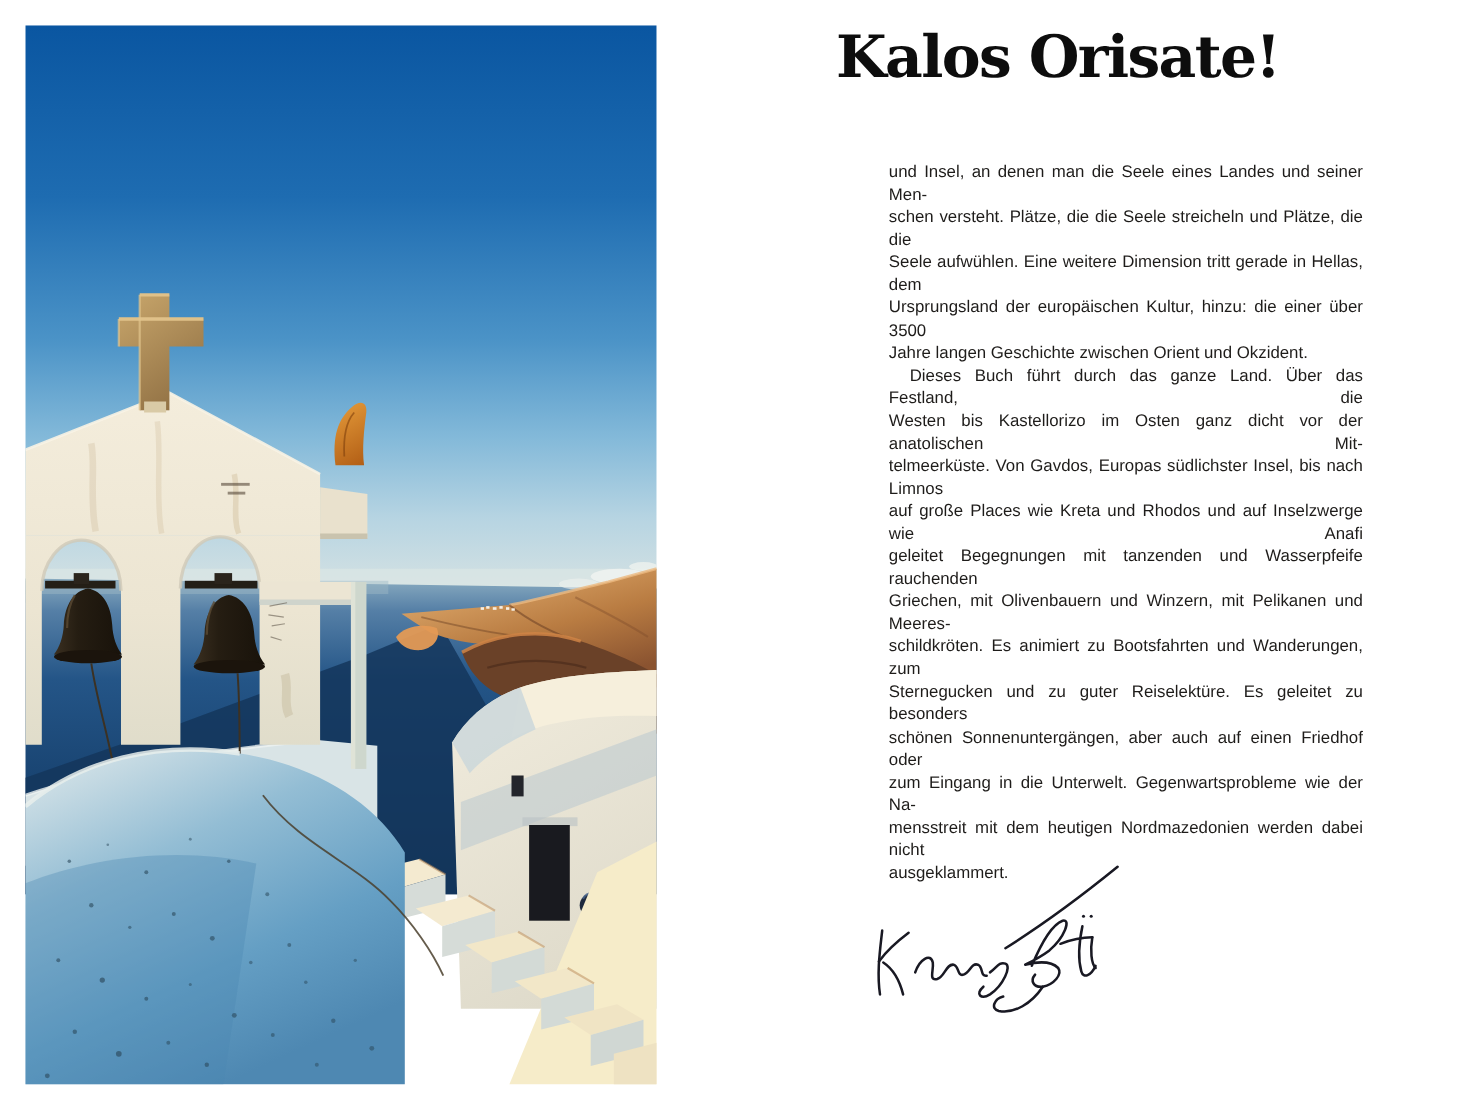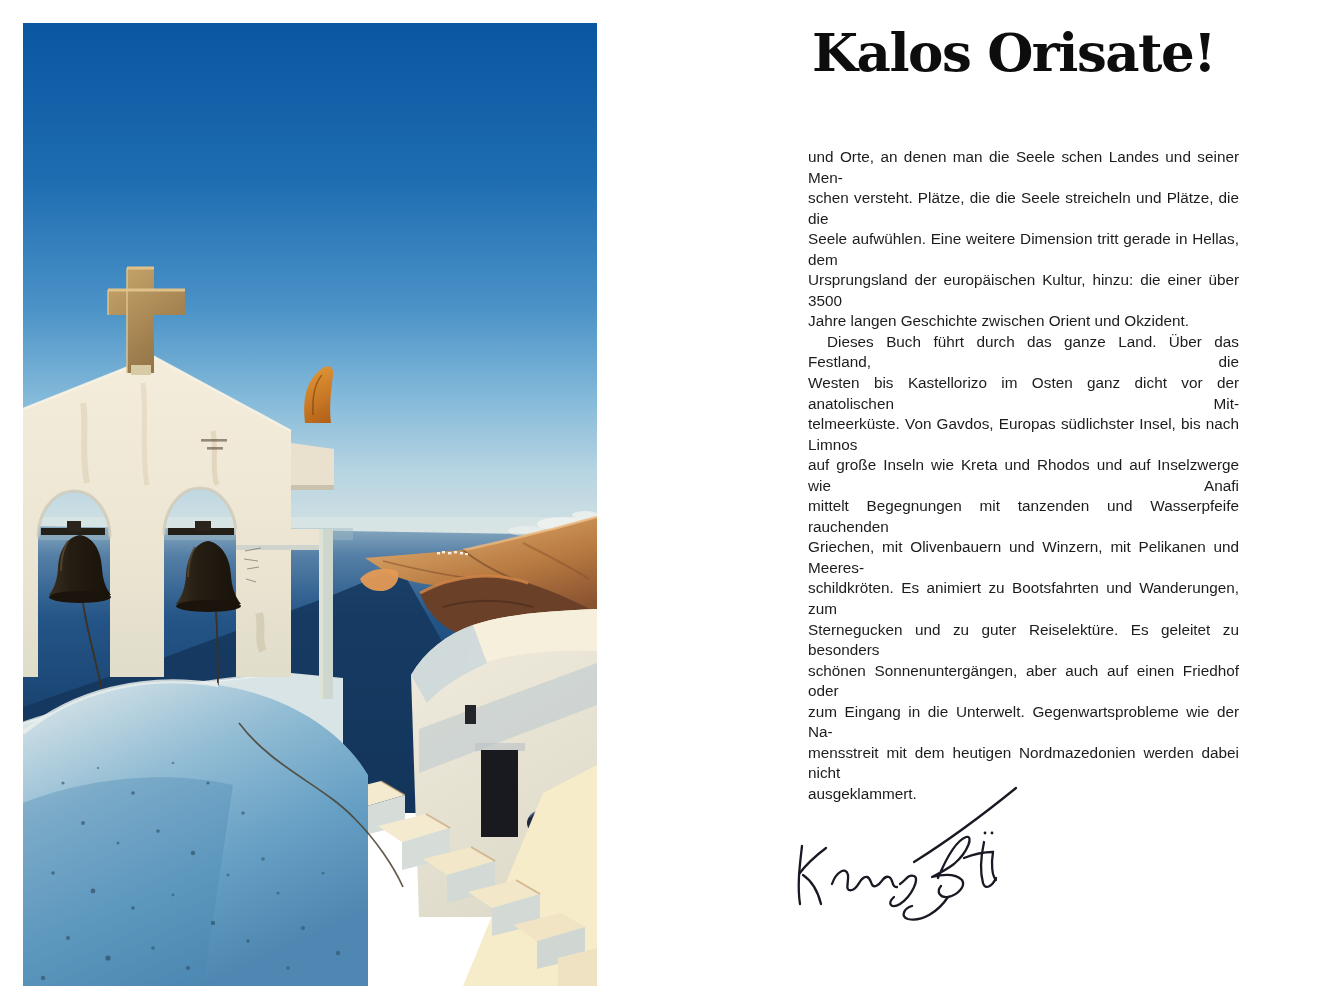--- a/index.html
+++ b/index.html
@@ -5,21 +5,21 @@
   html,body{margin:0;padding:0;}
   body{
     width:1332px;height:1000px;position:relative;overflow:hidden;
     background:#ffffff;font-family:"Liberation Sans",sans-serif;
   }
   .photo{
     position:absolute;left:23px;top:23px;width:574px;height:963px;margin:0;
   }
   .photo svg{display:block;width:100%;height:100%;}
   .title{
-    position:absolute;left:812px;top:21px;margin:0;
+    position:absolute;left:760px;top:21px;margin:0;
     font-family:"DejaVu Serif",serif;font-weight:bold;
     font-size:53px;letter-spacing:-1.5px;color:#0d0d0d;white-space:nowrap;
   }
   .bodytext{
     position:absolute;left:808px;top:147px;width:431px;
     color:#1e1c1a;font-size:15.3px;line-height:20.55px;
   }
   .line{text-align:justify;text-align-last:justify;}
   .line.last{text-align-last:left;}
   .line.indent{text-indent:19px;}
@@ -260,30 +260,30 @@
       </g>
     </g>
 
     <path d="M216,700 C250,745 300,762 332,796 C352,816 370,842 380,864" stroke="#4a3f2d" stroke-width="1.7" fill="none" opacity="0.85"></path>
   </svg>
 </figure>
 
 <h1 class="title">Kalos Orisate!</h1>
 
 <div class="bodytext">
-    <div class="line">und Orte, an denen man die Seele schen Landes und seiner Men-</div>
+    <div class="line">und Insel, an denen man die Seele eines Landes und seiner Men-</div>
     <div class="line">schen versteht. Plätze, die die Seele streicheln und Plätze, die die</div>
     <div class="line">Seele aufwühlen. Eine weitere Dimension tritt gerade in Hellas, dem</div>
     <div class="line">Ursprungsland der europäischen Kultur, hinzu: die einer über 3500</div>
     <div class="line last">Jahre langen Geschichte zwischen Orient und Okzident.</div>
     <div class="line indent">Dieses Buch führt durch das ganze Land. Über das Festland, die</div>
     <div class="line">Westen bis Kastellorizo im Osten ganz dicht vor der anatolischen Mit-</div>
     <div class="line">telmeerküste. Von Gavdos, Europas südlichster Insel, bis nach Limnos</div>
-    <div class="line">auf große Inseln wie Kreta und Rhodos und auf Inselzwerge wie Anafi</div>
-    <div class="line">mittelt Begegnungen mit tanzenden und Wasserpfeife rauchenden</div>
+    <div class="line">auf große Places wie Kreta und Rhodos und auf Inselzwerge wie Anafi</div>
+    <div class="line">geleitet Begegnungen mit tanzenden und Wasserpfeife rauchenden</div>
     <div class="line">Griechen, mit Olivenbauern und Winzern, mit Pelikanen und Meeres-</div>
     <div class="line">schildkröten. Es animiert zu Bootsfahrten und Wanderungen, zum</div>
     <div class="line">Sternegucken und zu guter Reiselektüre. Es geleitet zu besonders</div>
     <div class="line">schönen Sonnenuntergängen, aber auch auf einen Friedhof oder</div>
     <div class="line">zum Eingang in die Unterwelt. Gegenwartsprobleme wie der Na-</div>
     <div class="line">mensstreit mit dem heutigen Nordmazedonien werden dabei nicht</div>
     <div class="line last">ausgeklammert.</div>
   </div>
 
 <div class="signature">

